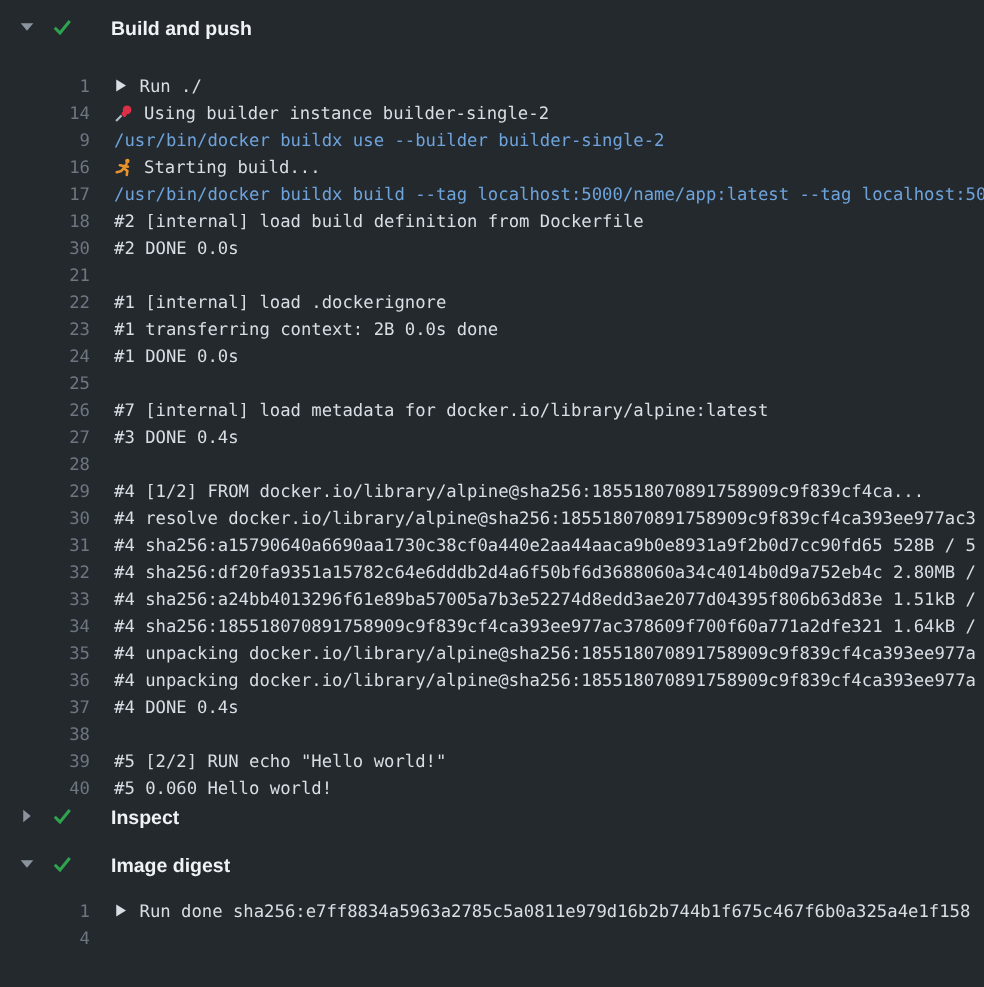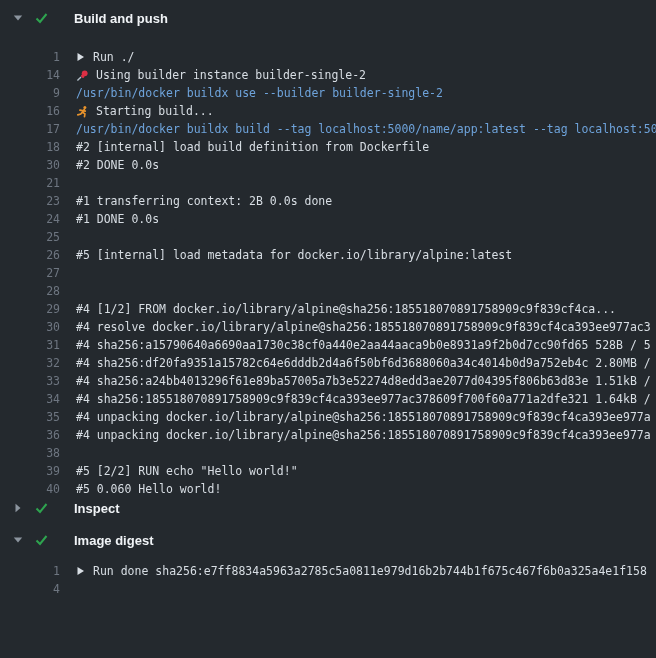--- a/index.html
+++ b/index.html
@@ -140,20 +140,26 @@
           </span>
   </div>
 
   <div class="log-line">
     <span class="ln">21</span>
     <span class="lt">
             <span class="txt"></span>
           </span>
   </div>
 
+  <div class="log-line">
+    <span class="ln">22</span>
+    <span class="lt">
+            <span class="txt">#1 [internal] load .dockerignore</span>
+          </span>
+  </div>
 
   <div class="log-line">
     <span class="ln">23</span>
     <span class="lt">
             <span class="txt">#1 transferring context: 2B 0.0s done</span>
           </span>
   </div>
 
   <div class="log-line">
     <span class="ln">24</span>
@@ -165,26 +171,29 @@
   <div class="log-line">
     <span class="ln">25</span>
     <span class="lt">
             <span class="txt"></span>
           </span>
   </div>
 
   <div class="log-line">
     <span class="ln">26</span>
     <span class="lt">
-            <span class="txt">#5 [internal] load metadata for docker.io/library/alpine:latest</span>
+            <span class="txt">#7 [internal] load metadata for docker.io/library/alpine:latest</span>
           </span>
   </div>
 
   <div class="log-line">
     <span class="ln">27</span>
+    <span class="lt">
+            <span class="txt">#3 DONE 0.4s</span>
+          </span>
   </div>
 
   <div class="log-line">
     <span class="ln">28</span>
     <span class="lt">
             <span class="txt"></span>
           </span>
   </div>
 
   <div class="log-line">
@@ -236,20 +245,26 @@
           </span>
   </div>
 
   <div class="log-line">
     <span class="ln">36</span>
     <span class="lt">
             <span class="txt">#4 unpacking docker.io/library/alpine@sha256:185518070891758909c9f839cf4ca393ee977a</span>
           </span>
   </div>
 
+  <div class="log-line">
+    <span class="ln">37</span>
+    <span class="lt">
+            <span class="txt">#4 DONE 0.4s</span>
+          </span>
+  </div>
 
   <div class="log-line">
     <span class="ln">38</span>
     <span class="lt">
             <span class="txt"></span>
           </span>
   </div>
 
   <div class="log-line">
     <span class="ln">39</span>

